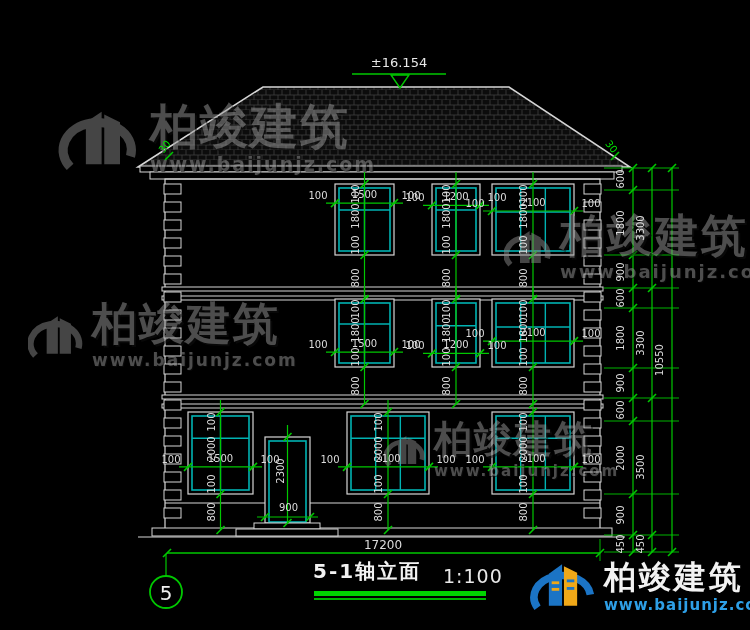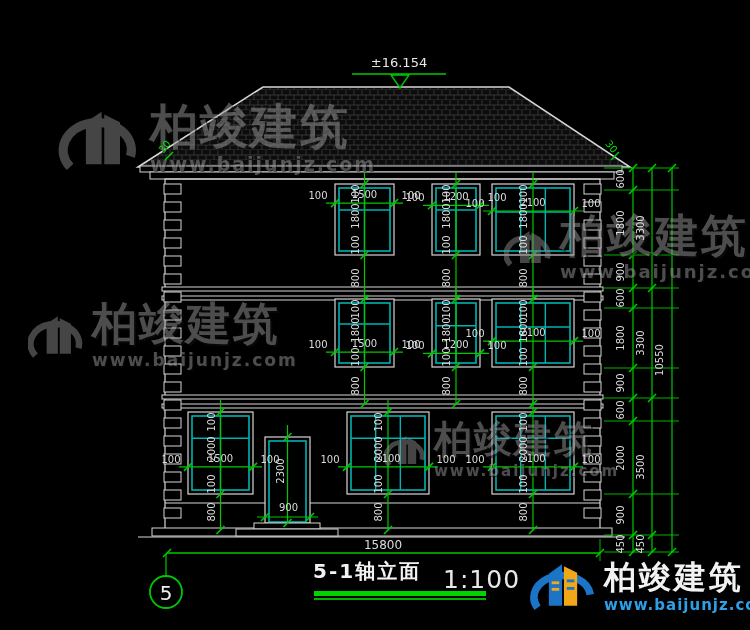--- a/index.html
+++ b/index.html
@@ -16,21 +16,21 @@
   #wm2{left:504px;top:212px} #wm2 .n{font-size:45px} #wm2 .u{font-size:18px}
   #wm3{left:28px;top:298px}  #wm3 .n{font-size:45px} #wm3 .u{font-size:17px}
   #wm4{left:384px;top:420px} #wm4 .n{font-size:38px} #wm4 .u{font-size:15px}
   #brand{position:absolute;left:530px;top:552px;z-index:6;display:flex;align-items:center;gap:8px;}
   #brand .n{color:#f2f2f2;font-weight:bold;font-size:32px;letter-spacing:3px;line-height:1;
             text-shadow:2px 2px 0 #000;}
   #brand .u{color:#2E9FE6;font-weight:bold;font-size:15px;letter-spacing:1px;margin-top:3px;
             text-shadow:1px 1px 0 #000;}
   #title-text{position:absolute;left:313px;top:558px;color:#F2F2F2;font-weight:bold;
               font-size:20px;letter-spacing:2px;}
-  #scale-text{position:absolute;left:443px;top:565px;color:#E8E8E8;font-size:25px;letter-spacing:1px;}
+  #scale-text{position:absolute;left:443px;top:565px;color:#E8E8E8;font-size:19px;letter-spacing:1px;}
   .t-underline1{position:absolute;left:314px;top:591px;width:172px;height:5px;background:#00D400;}
   .t-underline2{position:absolute;left:314px;top:598px;width:172px;height:2px;background:#00B400;}
 </style>
 </head>
 <body>
 
 <div id="canvas">
 
   <div class="wm" id="wm1">
     <svg width="86" height="84" viewBox="0 0 60 64">
@@ -386,15 +386,15 @@
     <div class="lbl" style="left: 621px; top: 383px; transform: translate(-50%, -50%) rotate(-90deg);">900</div>
     <div class="lbl" style="left: 621px; top: 409.5px; transform: translate(-50%, -50%) rotate(-90deg);">600</div>
     <div class="lbl" style="left: 621px; top: 457.5px; transform: translate(-50%, -50%) rotate(-90deg);">2000</div>
     <div class="lbl" style="left: 621px; top: 514.5px; transform: translate(-50%, -50%) rotate(-90deg);">900</div>
     <div class="lbl" style="left: 621px; top: 543.5px; transform: translate(-50%, -50%) rotate(-90deg);">450</div>
     <div class="lbl" style="left: 641px; top: 228px; transform: translate(-50%, -50%) rotate(-90deg);">3300</div>
     <div class="lbl" style="left: 641px; top: 343px; transform: translate(-50%, -50%) rotate(-90deg);">3300</div>
     <div class="lbl" style="left: 641px; top: 466.5px; transform: translate(-50%, -50%) rotate(-90deg);">3500</div>
     <div class="lbl" style="left: 641px; top: 543.5px; transform: translate(-50%, -50%) rotate(-90deg);">450</div>
     <div class="lbl" style="left: 660px; top: 360px; transform: translate(-50%, -50%) rotate(-90deg);">10550</div>
-    <div class="lbl" style="left: 383px; top: 545px; font-size: 12px; transform: translate(-50%, -50%);">15800</div>
+    <div class="lbl" style="left: 383px; top: 545px; font-size: 12px; transform: translate(-50%, -50%);">17200</div>
     <div class="lbl" style="left: 166px; top: 593px; font-size: 20px; color: rgb(240, 240, 240); transform: translate(-50%, -50%);">5</div>
   </div>
 
 </body></html>

